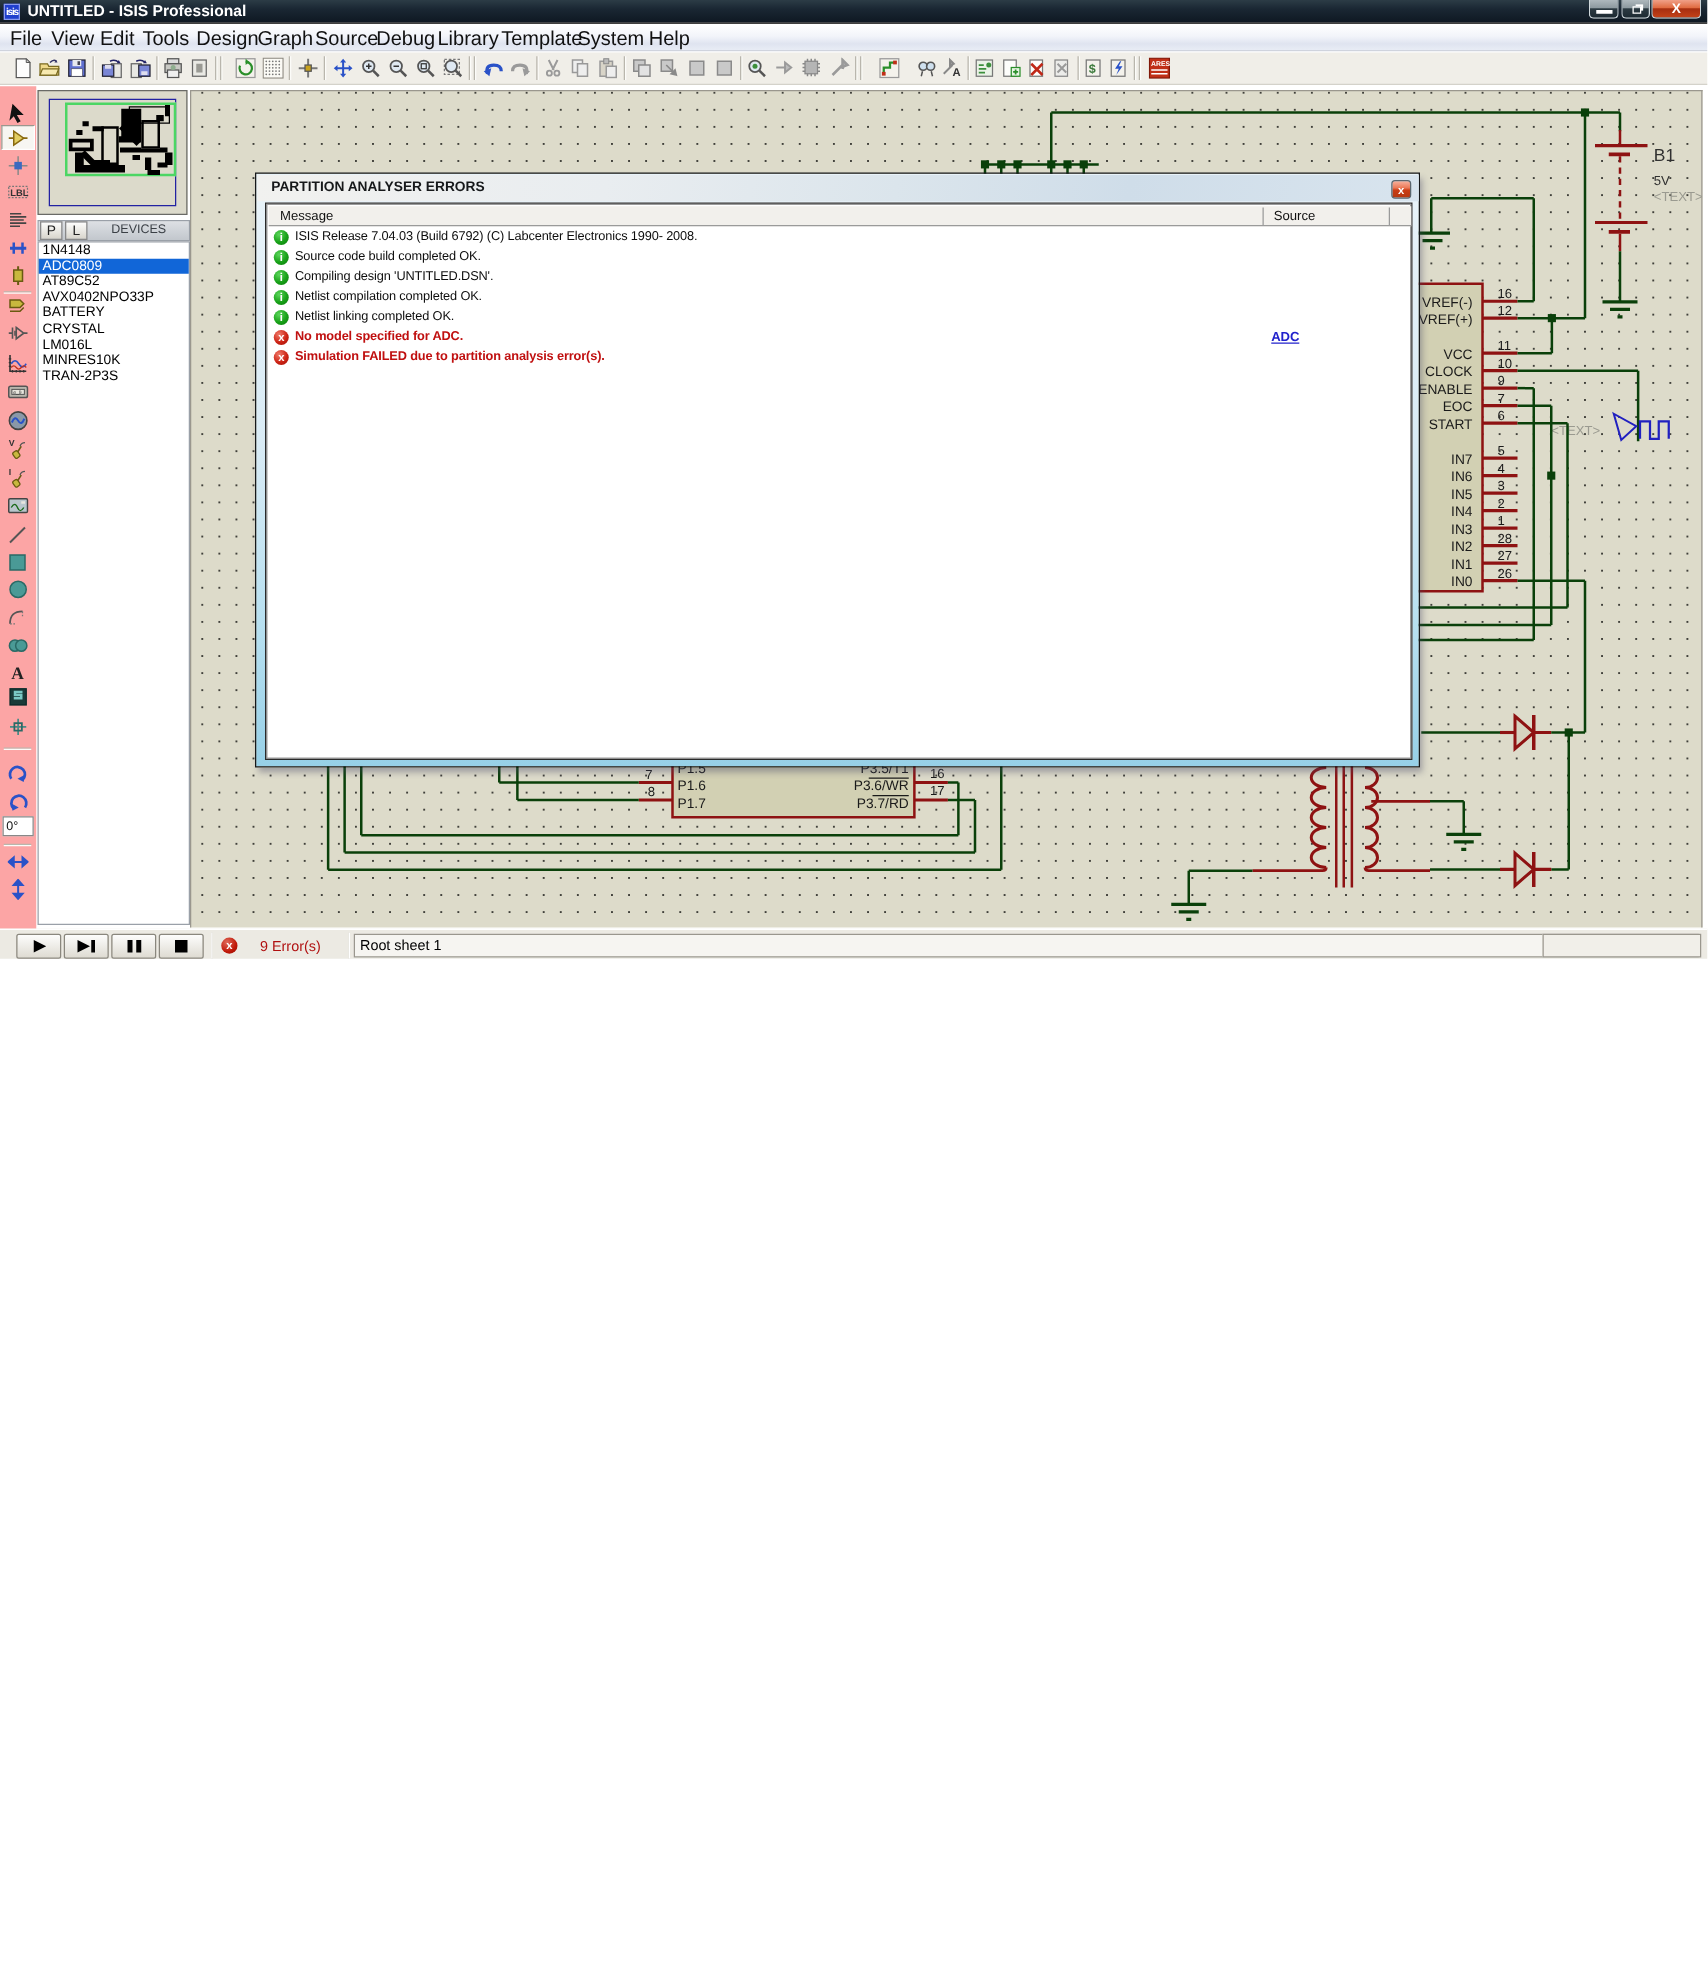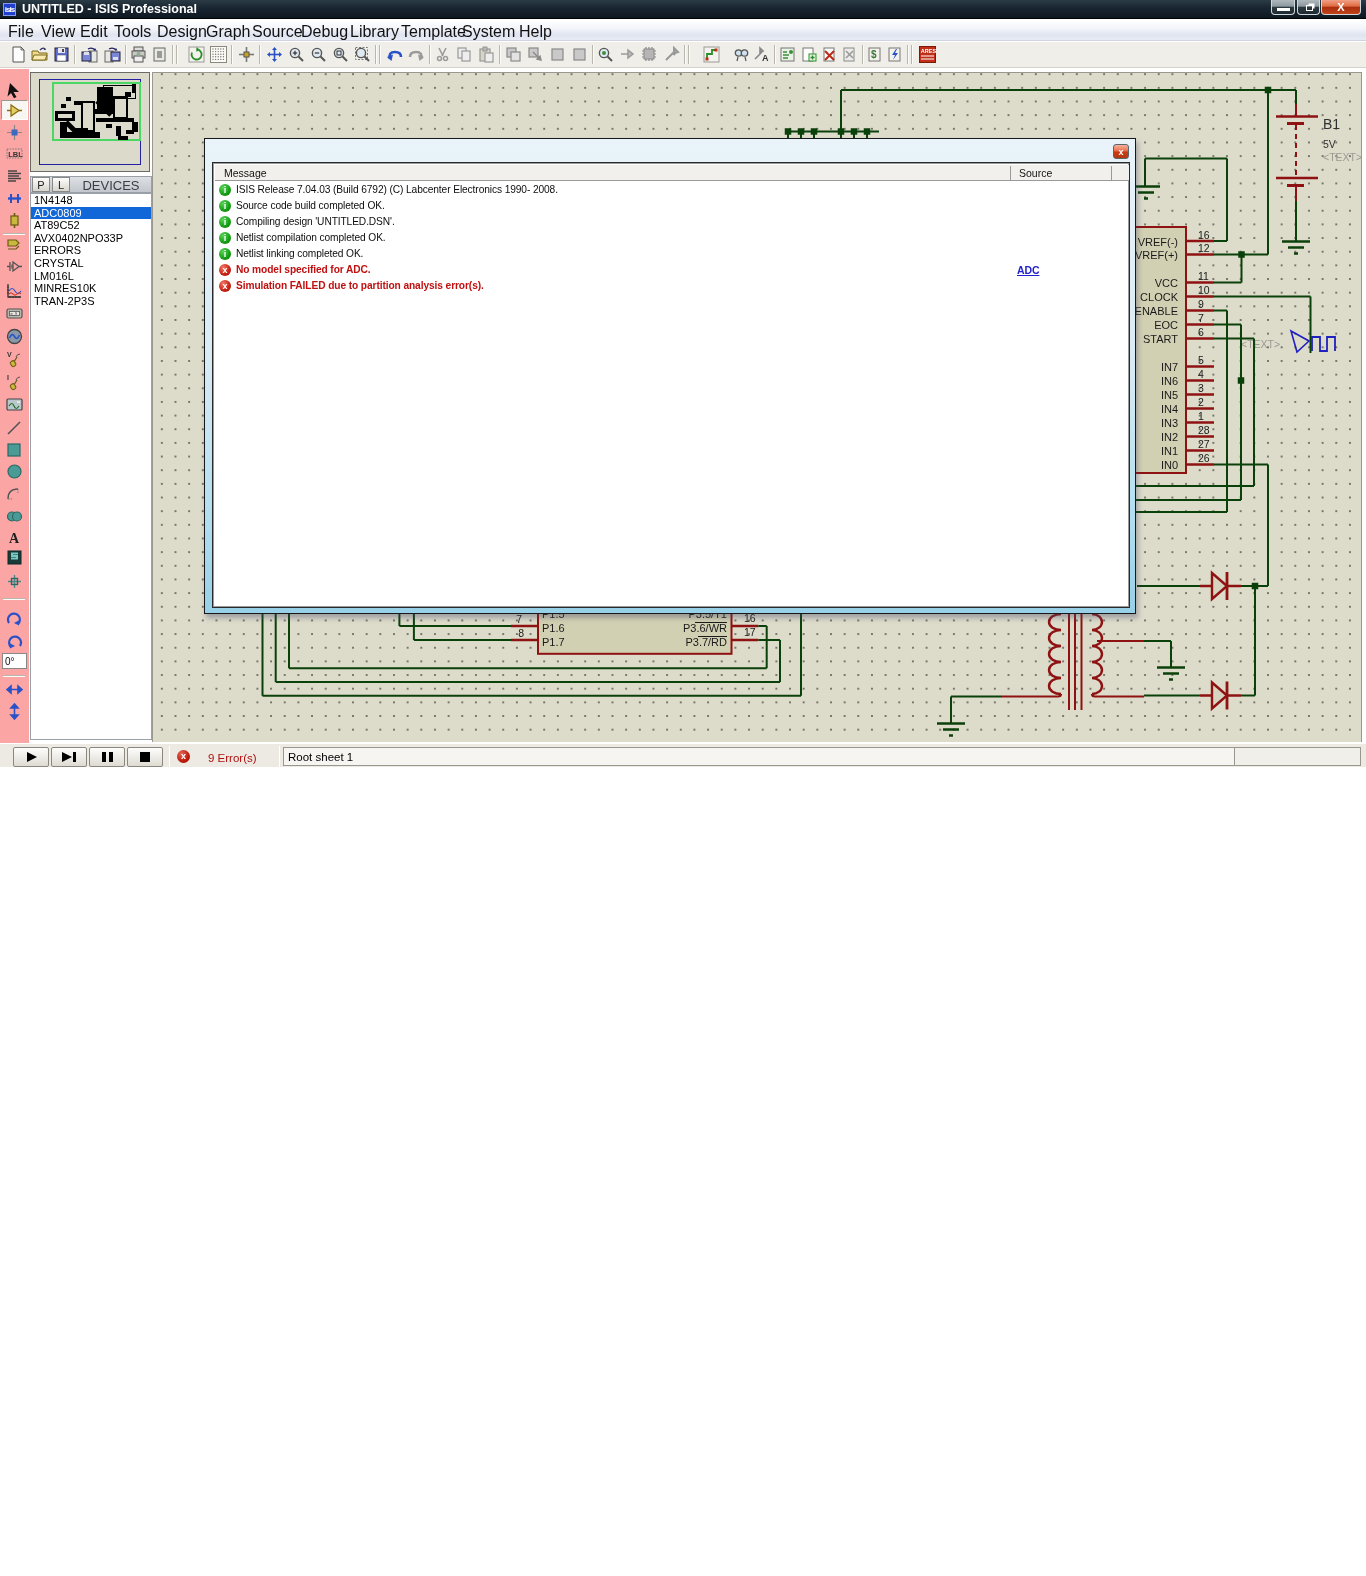--- a/index.html
+++ b/index.html
@@ -36,21 +36,21 @@
 #lstrip { left:0; top:69px; width:29px; height:674px; background:#fca5a5; }
 #lstrip .tico { left:6px; }
 .lsep { position:absolute; left:3px; width:22px; height:2px; border-top:1px solid #b9b6ad; border-bottom:1px solid #fcfcf9; }
 
 
 #ppanel { left:30px; top:72px; width:120px; height:100px; background:#dcdacb; border:1px solid #6a6a66; }
 #pwhite { left:39px; top:79px; width:102px; height:86px; background:#dcdacb; border:1.5px solid #2222a2; }
 #psheet { left:52px; top:82px; width:89px; height:59px; border:2px solid #4cd664; background:#dcdacb; }
 #devhdr { left:30px; top:176px; width:122px; height:17px; background:linear-gradient(180deg,#dde0e4 0%,#c2c7cd 100%); border:1px solid #9aa0a8;}
 .plbtn { position:absolute; top:0px; width:18px; height:15px; background:linear-gradient(180deg,#fdfdfc,#d8d5cc); border:1px solid #888; font-size:11px; text-align:center; line-height:14px; color:#222;}
-#devttl { position:absolute; left:40px; top:1px; width:80px; text-align:center; font-size:13px; color:#3a3f45;}
+#devttl { position:absolute; left:40px; top:1px; width:80px; text-align:center; font-size:10px; color:#3a3f45;}
 #devlist { left:30px; top:193px; width:122px; height:547px; background:#ffffff; border:1px solid #9aa0a8; font-size:11px; color:#000; }
 #devlist div { height:12.6px; line-height:12.6px; padding-left:3px; white-space:nowrap; }
 #devlist .sel { background:#1166d8; color:#fff; }
 
 
 #canvas { left:152px; top:72px; width:1210px; height:670px;
   background-color:#dddbca;
   background-image:radial-gradient(circle, #40403a 0.55px, rgba(0,0,0,0) 0.95px);
   background-size:13.66px 13.66px; background-position:2px 8px;
   border-left:1px solid #9a978e; border-top:1px solid #9a978e; border-right:1px solid #9a978e;}
@@ -488,21 +488,21 @@
 <div id="devhdr" class="abs">
     <div class="plbtn" style="left:1px;">P</div>
     <div class="plbtn" style="left:21px;">L</div>
     <div id="devttl">DEVICES</div>
   </div>
 <div id="devlist" class="abs">
 <div>1N4148</div>
 <div class="sel">ADC0809</div>
 <div>AT89C52</div>
 <div>AVX0402NPO33P</div>
-<div>ERRORS</div>
+<div>BATTERY</div>
 <div>CRYSTAL</div>
 <div>LM016L</div>
 <div>MINRES10K</div>
 <div>TRAN-2P3S</div>
 </div>
 
 <div id="canvas" class="abs">
     <svg width="1210" height="670" style="position:absolute;left:0;top:0">
       <line x1="688" y1="17" x2="1143" y2="17" stroke="#0a400a" stroke-width="2"></line>
       <line x1="688" y1="17" x2="688" y2="59" stroke="#0a400a" stroke-width="2"></line>
@@ -671,20 +671,23 @@
       <line x1="627" y1="567" x2="627" y2="609" stroke="#0a400a" stroke-width="2"></line>
       <line x1="122.69999999999999" y1="609" x2="627" y2="609" stroke="#0a400a" stroke-width="2"></line>
       <line x1="122.69999999999999" y1="540" x2="122.69999999999999" y2="609" stroke="#0a400a" stroke-width="2"></line>
       <line x1="648" y1="540" x2="648" y2="622.8" stroke="#0a400a" stroke-width="2"></line>
       <line x1="109.5" y1="622.8" x2="648" y2="622.8" stroke="#0a400a" stroke-width="2"></line>
       <line x1="109.5" y1="540" x2="109.5" y2="622.8" stroke="#0a400a" stroke-width="2"></line>
     </svg>
   </div>
 
 <div id="dlg" class="abs">
+  <div id="dlgtitle" class="abs">
+      <b>PARTITION ANALYSER ERRORS</b>
+    </div>
   <div id="dlgclose" class="abs">x</div>
   <div id="dlglist" class="abs">
     <div id="dlghead" class="abs">
         <span style="position:absolute;left:9px;top:1.5px;">Message</span>
         <span style="position:absolute;left:804px;top:1.5px;">Source</span>
         <div class="hsep" style="left:795px;"></div>
         <div class="hsep" style="left:896px;"></div>
       </div>
     <div class="drow" style="top:19px;">
         <i class="ok">i</i>

